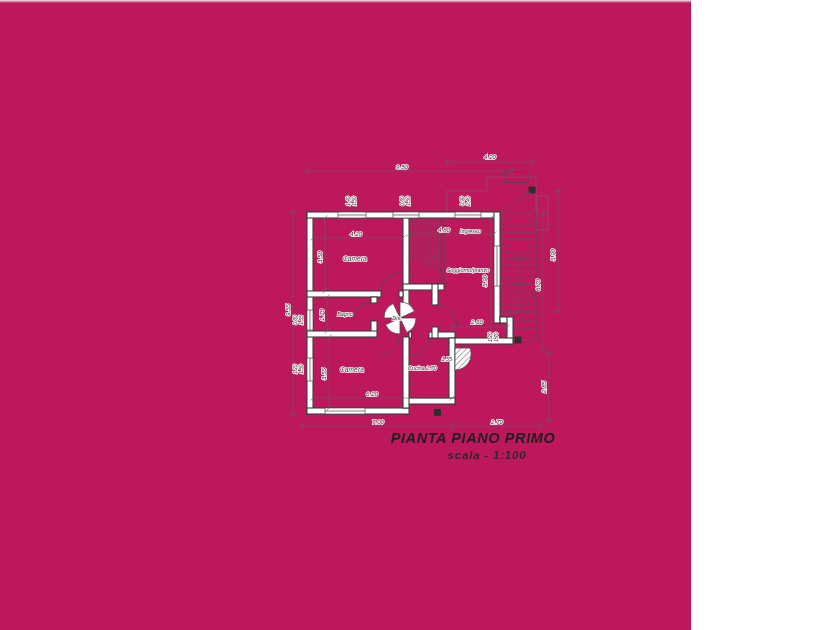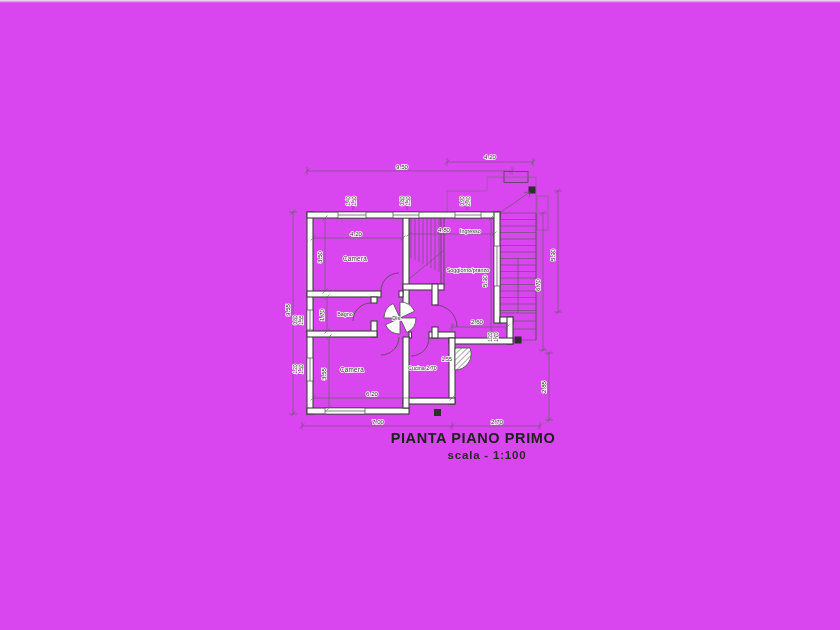--- a/index.html
+++ b/index.html
@@ -1,21 +1,22 @@
 <!DOCTYPE html>
 <html><head>
 <meta charset="utf-8">
 <style>
   html,body{margin:0;padding:0;}
   .page{
     position:relative;
-    width:840px;height:630px;
-    background:#d946ef;
+    width:691px;height:630px;
+    background:#be185d;
     overflow:hidden;
     font-family:"Liberation Sans", sans-serif;
+    font-style:italic;
   }
   .page::before{ 
     content:"";position:absolute;left:0;top:0;right:0;height:3px;
     background:linear-gradient(#ececea,rgba(236,236,234,0));
     pointer-events:none;
   }
   svg{position:absolute;left:0;top:0;}
   .wall{fill:#ffffff;stroke:#3e3e3e;stroke-width:1.1;}
   .thin{fill:none;stroke:#4a4a4a;stroke-width:0.8;}
   .vthin{fill:none;stroke:#6a6a6a;stroke-width:0.55;}

